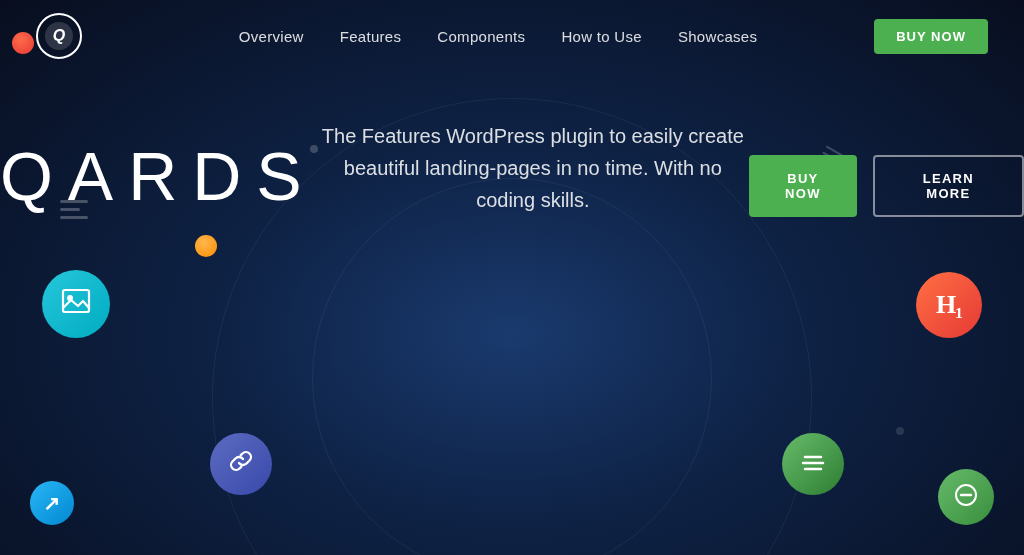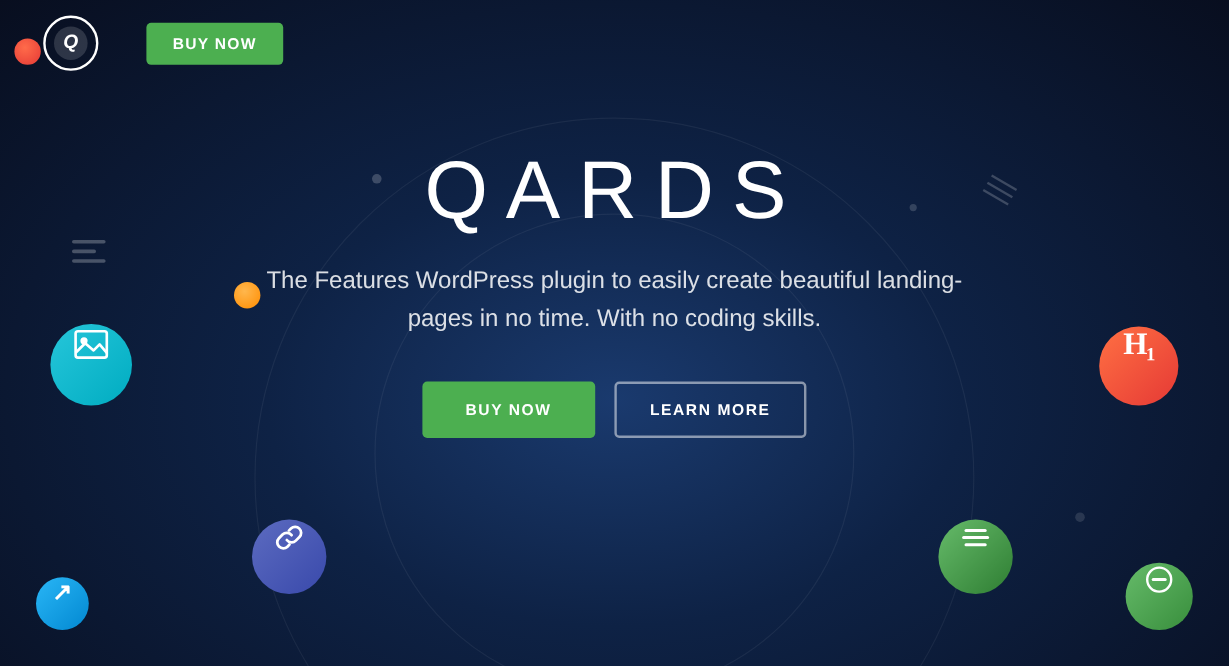--- a/index.html
+++ b/index.html
@@ -103,21 +103,21 @@
       border-radius: 50%;
       background: radial-gradient(circle at 40% 35%, #ff6b4a, #e53935);
       z-index: 20;
     }
 
     
     .hero {
       position: relative;
       z-index: 10;
       display: flex;
-      flex-direction: column;
+      flex-direction: row;
       align-items: center;
       margin-top: 48px;
     }
 
     .hero-title {
       font-size: 68px;
       font-weight: 300;
       color: #ffffff;
       letter-spacing: 0.22em;
       text-transform: uppercase;
@@ -150,33 +150,33 @@
       letter-spacing: 0.1em;
       cursor: pointer;
       text-transform: uppercase;
     }
 
     .btn-learn {
       background: transparent;
       color: white;
       border: 2px solid rgba(255,255,255,0.5);
       border-radius: 4px;
-      padding: 14px 28px;
+      padding: 14px 48px;
       font-size: 13px;
       font-weight: 700;
       letter-spacing: 0.1em;
       cursor: pointer;
       text-transform: uppercase;
     }
 
     
     .bubble {
       position: absolute;
       border-radius: 50%;
-      display: flex; justify-content: center;
+      display: flex; align-items: center; justify-content: center;
       z-index: 5;
       font-size: 20px;
       color: white;
       font-weight: 700;
     }
 
     
     .bubble-orange-sm {
       width: 22px; height: 22px;
       background: radial-gradient(circle at 40% 35%, #ffb74d, #ff8c00);
@@ -307,20 +307,27 @@
   </div>
   <div class="deco-dot deco-dot-1"></div>
   <div class="deco-dot deco-dot-2"></div>
   <div class="deco-dot deco-dot-3"></div>
 
   <nav class="navbar">
     <div class="logo-circle">
       <div class="logo-circle-inner">Q</div>
     </div>
 
+    <div class="nav-links">
+      <a class="nav-link">Overview</a>
+      <a class="nav-link">Features</a>
+      <a class="nav-link">Components</a>
+      <a class="nav-link">How to Use</a>
+      <a class="nav-link">Showcases</a>
+    </div>
 
     <button class="buy-now-nav">BUY NOW</button>
   </nav>
 
   <div class="hero">
     <h1 class="hero-title">QARDS</h1>
     <p class="hero-subtitle">The Features WordPress plugin to easily create beautiful landing-pages in no time. With no coding skills.</p>
     <div class="hero-buttons">
       <button class="btn-buy">BUY NOW</button>
       <button class="btn-learn">LEARN MORE</button>

